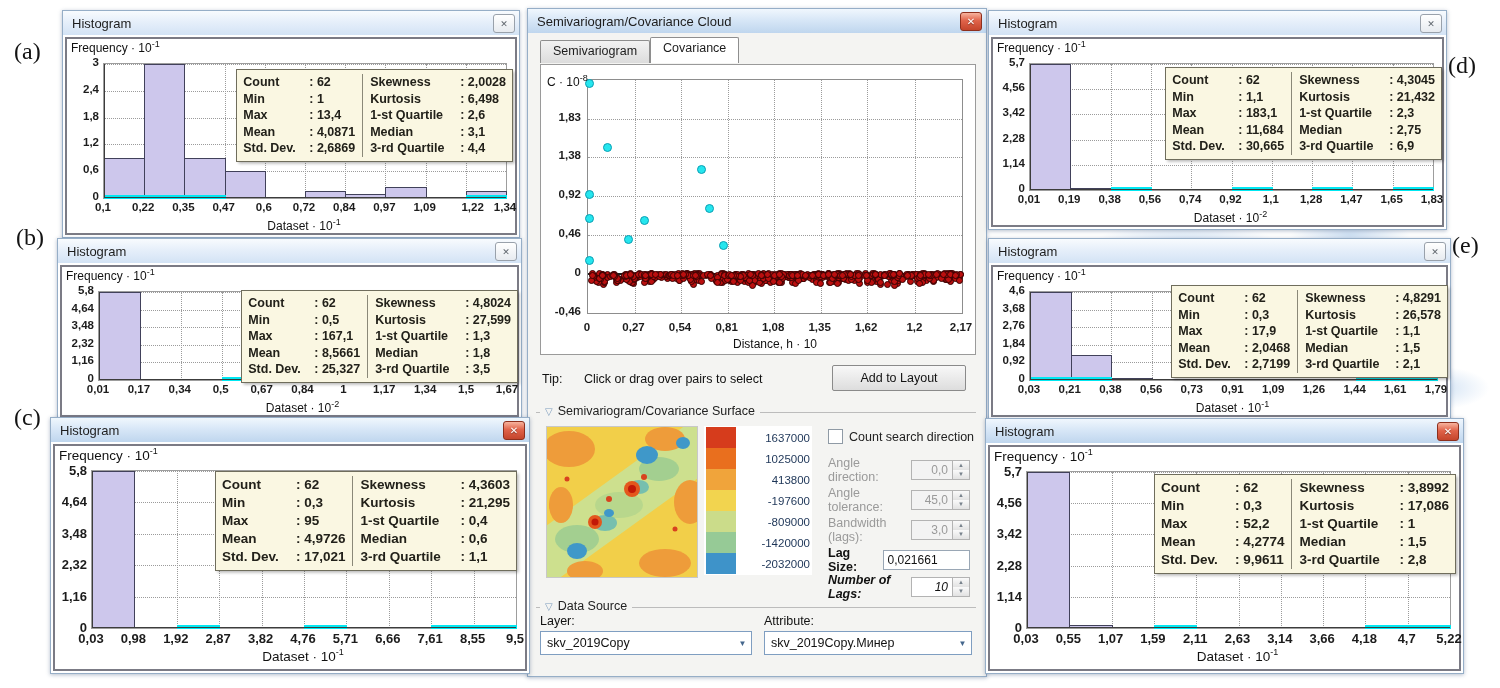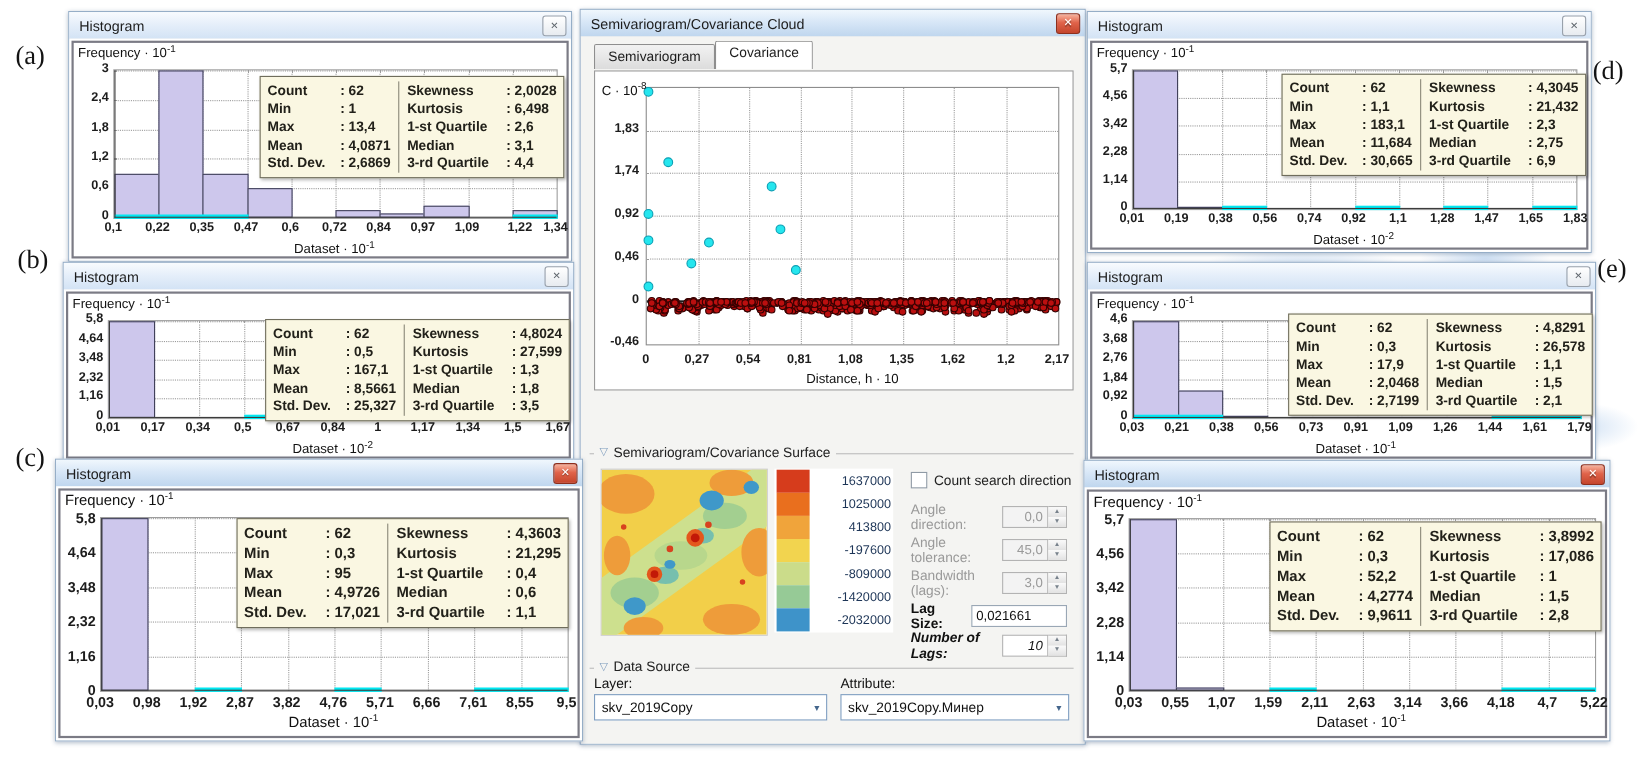--- a/index.html
+++ b/index.html
@@ -701,35 +701,40 @@
             <div class="pt cyan" style="left: -2.63825px; top: 110.035px;"></div>
             <div class="pt cyan" style="left: 117.145px; top: 123.591px;"></div>
             <div class="pt cyan" style="left: -2.63825px; top: 133.758px;"></div>
             <div class="pt cyan" style="left: 51.6521px; top: 136.3px;"></div>
             <div class="pt cyan" style="left: 36.1406px; top: 154.94px;"></div>
             <div class="pt cyan" style="left: 130.933px; top: 160.871px;"></div>
             <div class="pt cyan" style="left: -2.63825px; top: 176.122px;"></div>
           </div>
         <div class="cloud-xlabel">Distance, h · 10</div>
       <div class="ytick" style="left: 8px; top: 45.9745px;">1,83</div>
-          <div class="ytick" style="left: 8px; top: 84.1018px;">1,74</div>
+          <div class="ytick" style="left: 8px; top: 84.1018px;">1,38</div>
           <div class="ytick" style="left: 8px; top: 123.076px;">0,92</div>
           <div class="ytick" style="left: 8px; top: 162.051px;">0,46</div>
           <div class="ytick" style="left: 8px; top: 201.025px;">0</div>
           <div class="ytick" style="left: 8px; top: 240px;">-0,46</div>
           <div class="xtick" style="left: 27px; bottom: 21px;">0</div>
           <div class="xtick" style="left: 73.5346px; bottom: 21px;">0,27</div>
           <div class="xtick" style="left: 120.069px; bottom: 21px;">0,54</div>
           <div class="xtick" style="left: 166.604px; bottom: 21px;">0,81</div>
           <div class="xtick" style="left: 213.138px; bottom: 21px;">1,08</div>
           <div class="xtick" style="left: 259.673px; bottom: 21px;">1,35</div>
           <div class="xtick" style="left: 306.207px; bottom: 21px;">1,62</div>
           <div class="xtick" style="left: 354.465px; bottom: 21px;">1,2</div>
           <div class="xtick" style="left: 401px; bottom: 21px;">2,17</div>
         </div>
+      <div class="tip-row">
+        <span class="tip-label">Tip:</span>
+        <span class="tip-text">Click or drag over pairs to select</span>
+        <span class="btn add-layout">Add to Layout</span>
+      </div>
 
       <div class="groupbox surface-group">
         <div class="group-title">
           <span class="tri">▽</span>
           <span>Semivariogram/Covariance Surface</span>
         </div>
         <svg id="surface-svg" viewBox="0 0 150 150" preserveAspectRatio="none">
           <rect x="0" y="0" width="150" height="150" fill="#f2cf49"></rect>
           <line x1="-15" y1="140" x2="165" y2="10" stroke="#cde08e" stroke-width="50"></line>
           <ellipse cx="30" cy="112" rx="22" ry="14" fill="#a3cf90"></ellipse>

